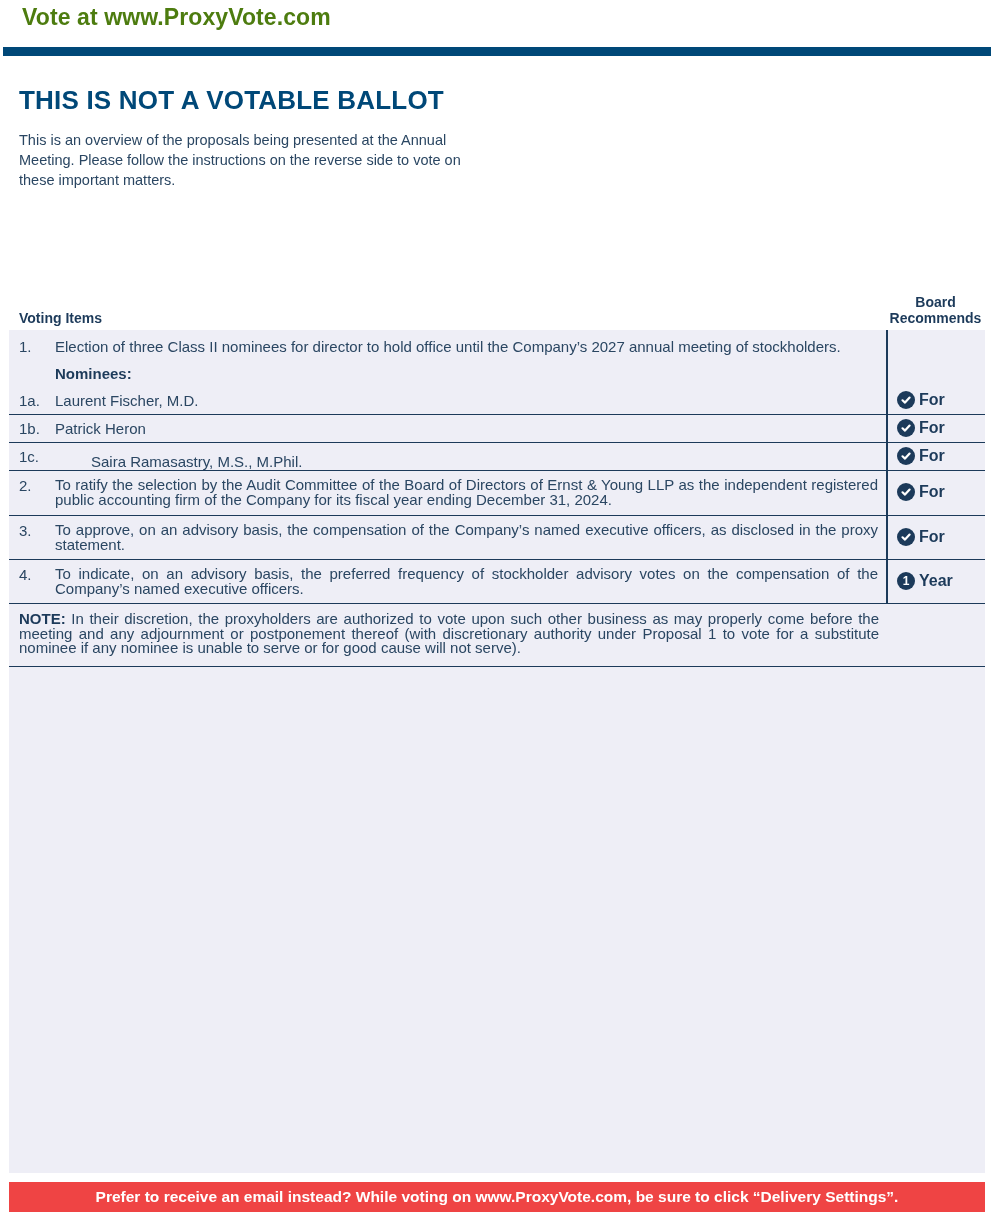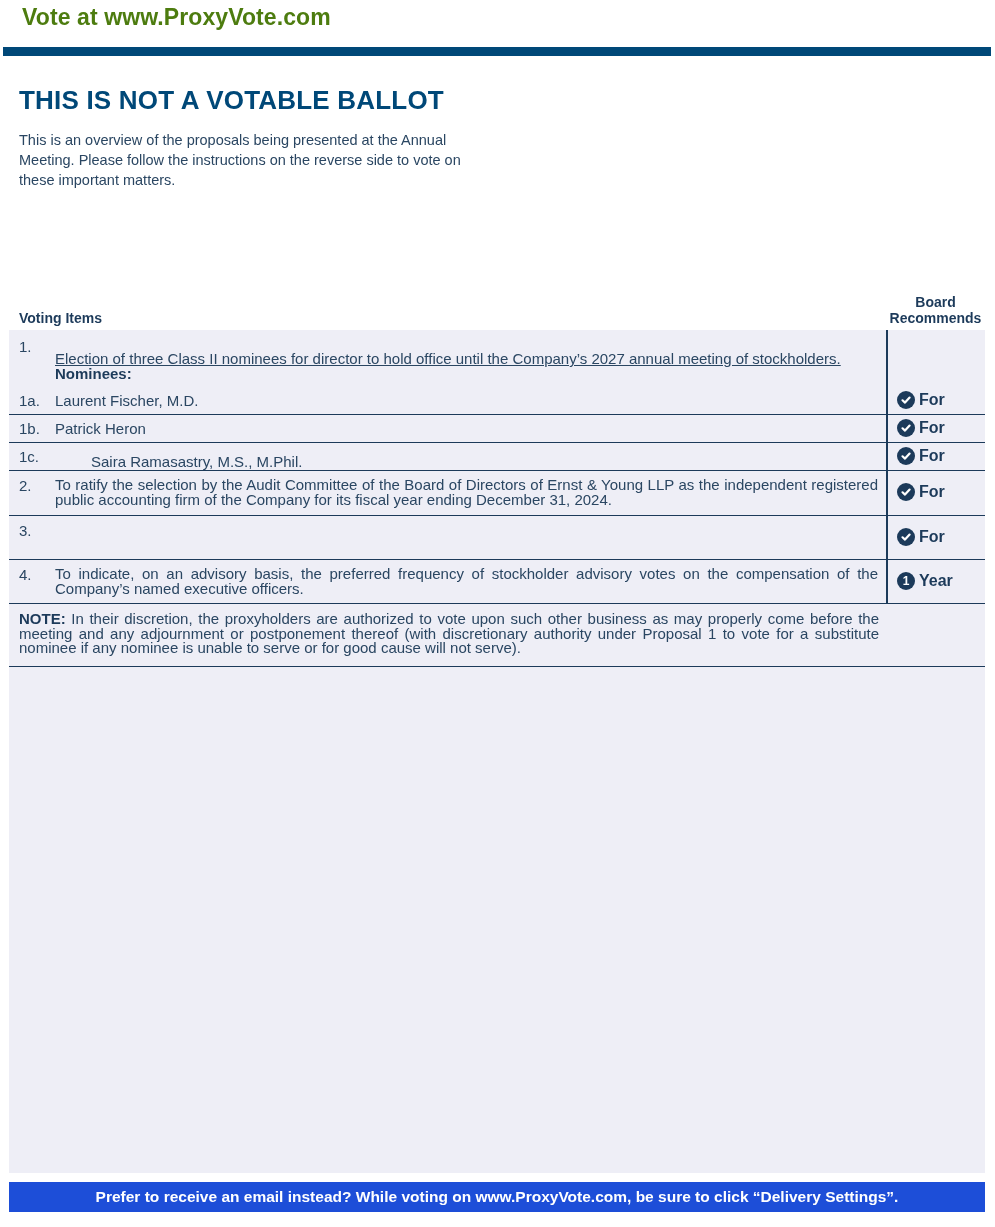--- a/index.html
+++ b/index.html
@@ -27,42 +27,42 @@
     .rec .ic .one { color: #ffffff; font-size: 12px; font-weight: bold; line-height: 1; }
 
     .vdiv { position: absolute; left: 886px; top: 330px; width: 1.5px; height: 274px; background: #1c3a5a; }
 
     .nominees-label { position: absolute; left: 55px; top: 365px; font-size: 15px; font-weight: bold; color: #1c3a5a; }
 
     .note { position: absolute; left: 9px; top: 604px; width: 976px; height: 63px; border-bottom: 1.5px solid #1c3a5a; }
     .note .text { position: absolute; left: 10px; top: 8px; width: 860px; font-size: 15px; line-height: 14.5px; color: #2a4662; text-align: justify; }
     .note .text b { color: #1c3a5a; }
 
-    .footer-bar { position: absolute; left: 9px; top: 1182px; width: 976px; height: 30px; background: #1d4ed8; color: #ffffff; font-size: 15.5px; font-weight: bold; text-align: center; line-height: 30px; }
+    .footer-bar { position: absolute; left: 9px; top: 1182px; width: 976px; height: 30px; background: #ef4444; color: #ffffff; font-size: 15.5px; font-weight: bold; text-align: center; line-height: 30px; }
   </style>
 </head>
 <body>
 
 <div class="site-link">Vote at www.ProxyVote.com</div>
 <div class="top-rule"></div>
 
 <h1 class="title">THIS IS NOT A VOTABLE BALLOT</h1>
 <p class="intro">This is an overview of the proposals being presented at the Annual Meeting. Please follow the instructions on the reverse side to vote on these important matters.</p>
 
 <div class="col-head-left">Voting Items</div>
 <div class="col-head-right">
   <div>Board</div>
   <div>Recommends</div>
 </div>
 
 <div class="panel"></div>
 
 <div class="row" style="top:330px; height:85px;">
   <span class="num" style="top:8px;">1.</span>
-  <span class="text single" style="top:20px;text-decoration:underline;">Election of three Class II nominees for director to hold office until the Company’s 2027 annual meeting of stockholders.</span>
+  <span class="text single" style="top:8px;">Election of three Class II nominees for director to hold office until the Company’s 2027 annual meeting of stockholders.</span>
 </div>
 <div class="nominees-label">Nominees:</div>
 <div class="row" style="top:390px; height:25px; border-bottom:none;">
   <span class="num" style="top:2px;">1a.</span>
   <span class="text single" style="top:2px;">Laurent Fischer, M.D.</span>
   <span class="rec" style="top:1px;">
     <span class="ic">
         <svg viewBox="0 0 12 12">
           <path d="M2.5 6.3 L5 8.6 L9.6 3.6" fill="none" stroke="#fff" stroke-width="2.2" stroke-linecap="round" stroke-linejoin="round"></path>
         </svg>
@@ -105,20 +105,21 @@
         <svg viewBox="0 0 12 12">
           <path d="M2.5 6.3 L5 8.6 L9.6 3.6" fill="none" stroke="#fff" stroke-width="2.2" stroke-linecap="round" stroke-linejoin="round"></path>
         </svg>
       </span>
     <span>For</span>
   </span>
 </div>
 
 <div class="row" style="top:516px; height:44px;">
   <span class="num" style="top:6px;">3.</span>
+  <span class="text" style="top:7px;">To approve, on an advisory basis, the compensation of the Company’s named executive officers, as disclosed in the proxy statement.</span>
   <span class="rec" style="top:12px;">
     <span class="ic">
         <svg viewBox="0 0 12 12">
           <path d="M2.5 6.3 L5 8.6 L9.6 3.6" fill="none" stroke="#fff" stroke-width="2.2" stroke-linecap="round" stroke-linejoin="round"></path>
         </svg>
       </span>
     <span>For</span>
   </span>
 </div>
 

